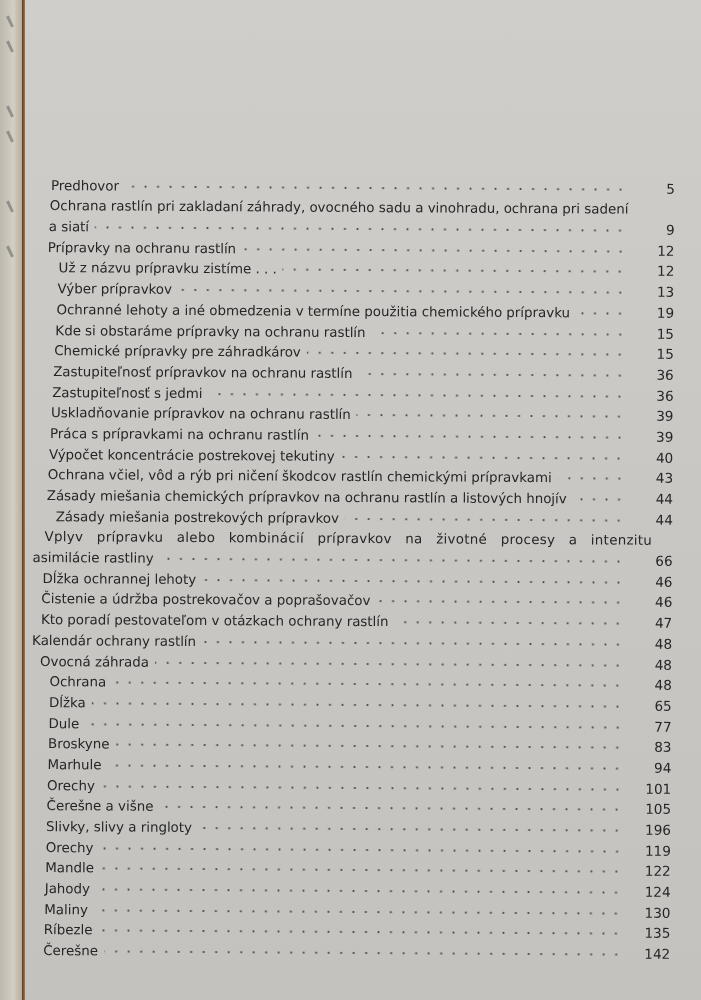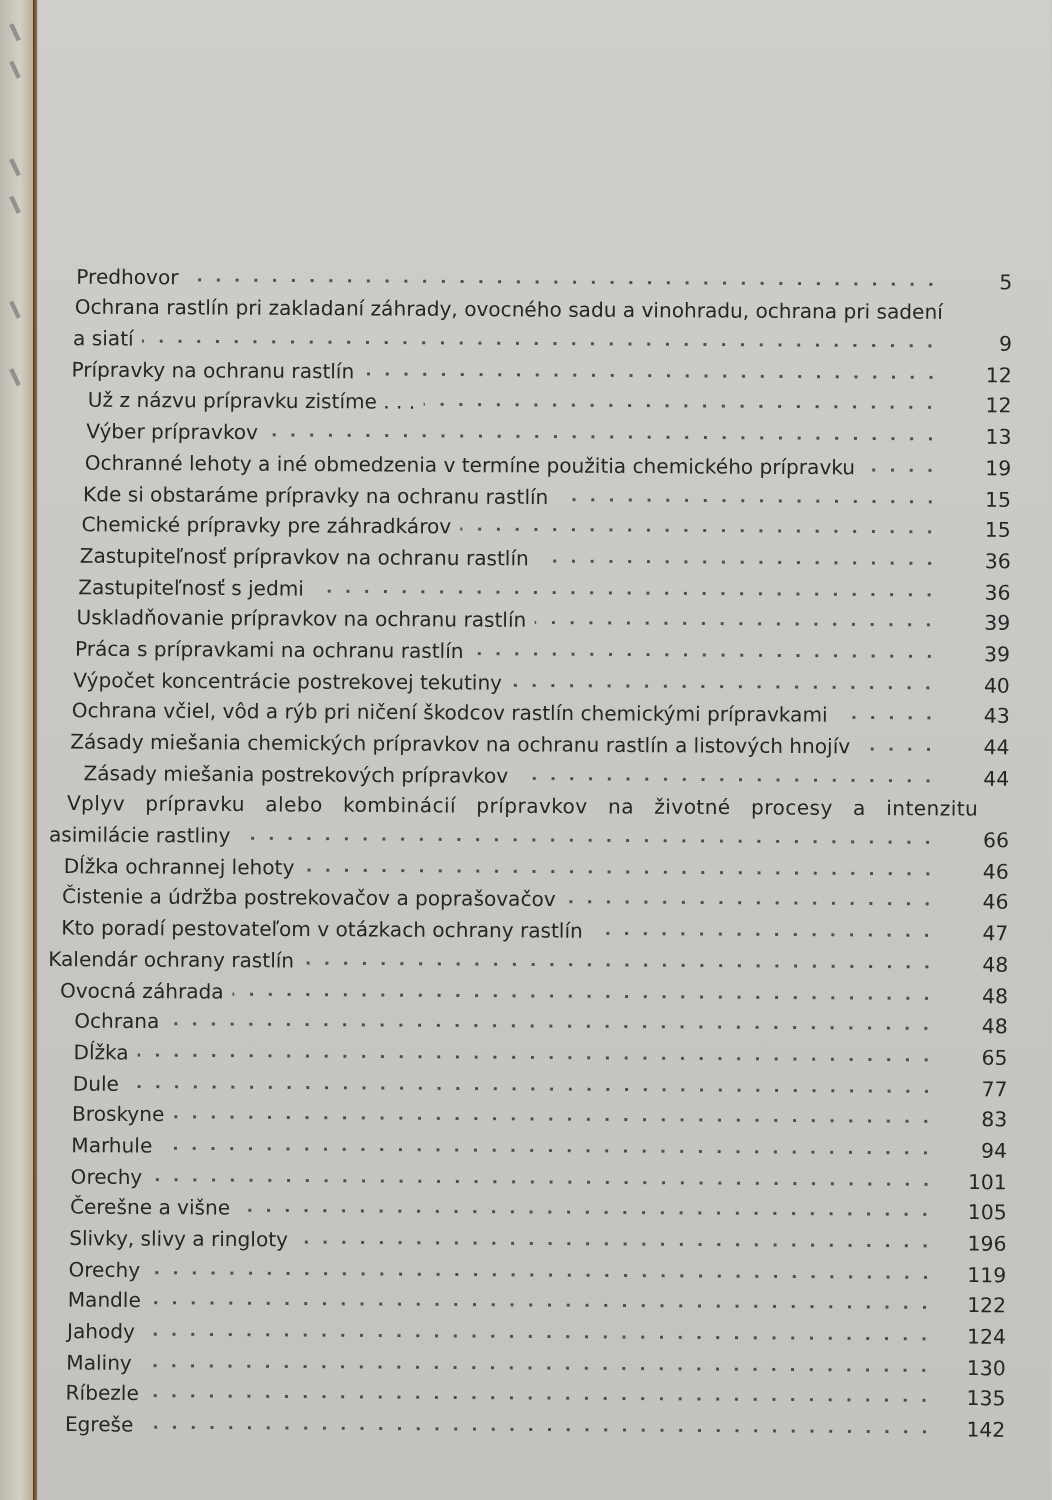--- a/index.html
+++ b/index.html
@@ -244,18 +244,18 @@
         <span class="label">Maliny</span>
         <span class="dots"></span>
         <span class="page-num">130</span>
       </div>
       <div class="row" style="padding-left: 13.4px;">
         <span class="label">Ríbezle</span>
         <span class="dots"></span>
         <span class="page-num">135</span>
       </div>
       <div class="row" style="padding-left: 13.05px;">
-        <span class="label">Egreše</span>
+        <span class="label">Čerešne</span>
         <span class="dots"></span>
         <span class="page-num">142</span>
       </div>
     </div>
 </div>
 
 </body></html>

